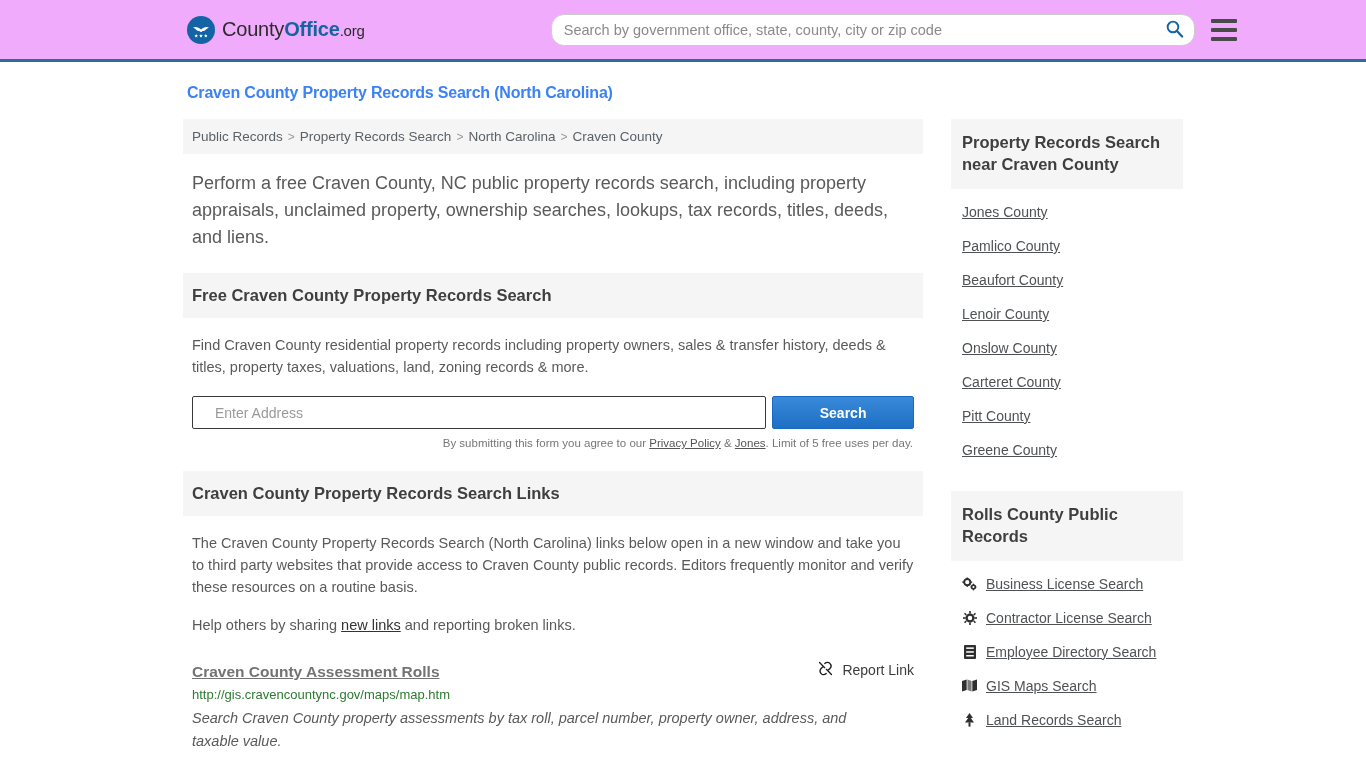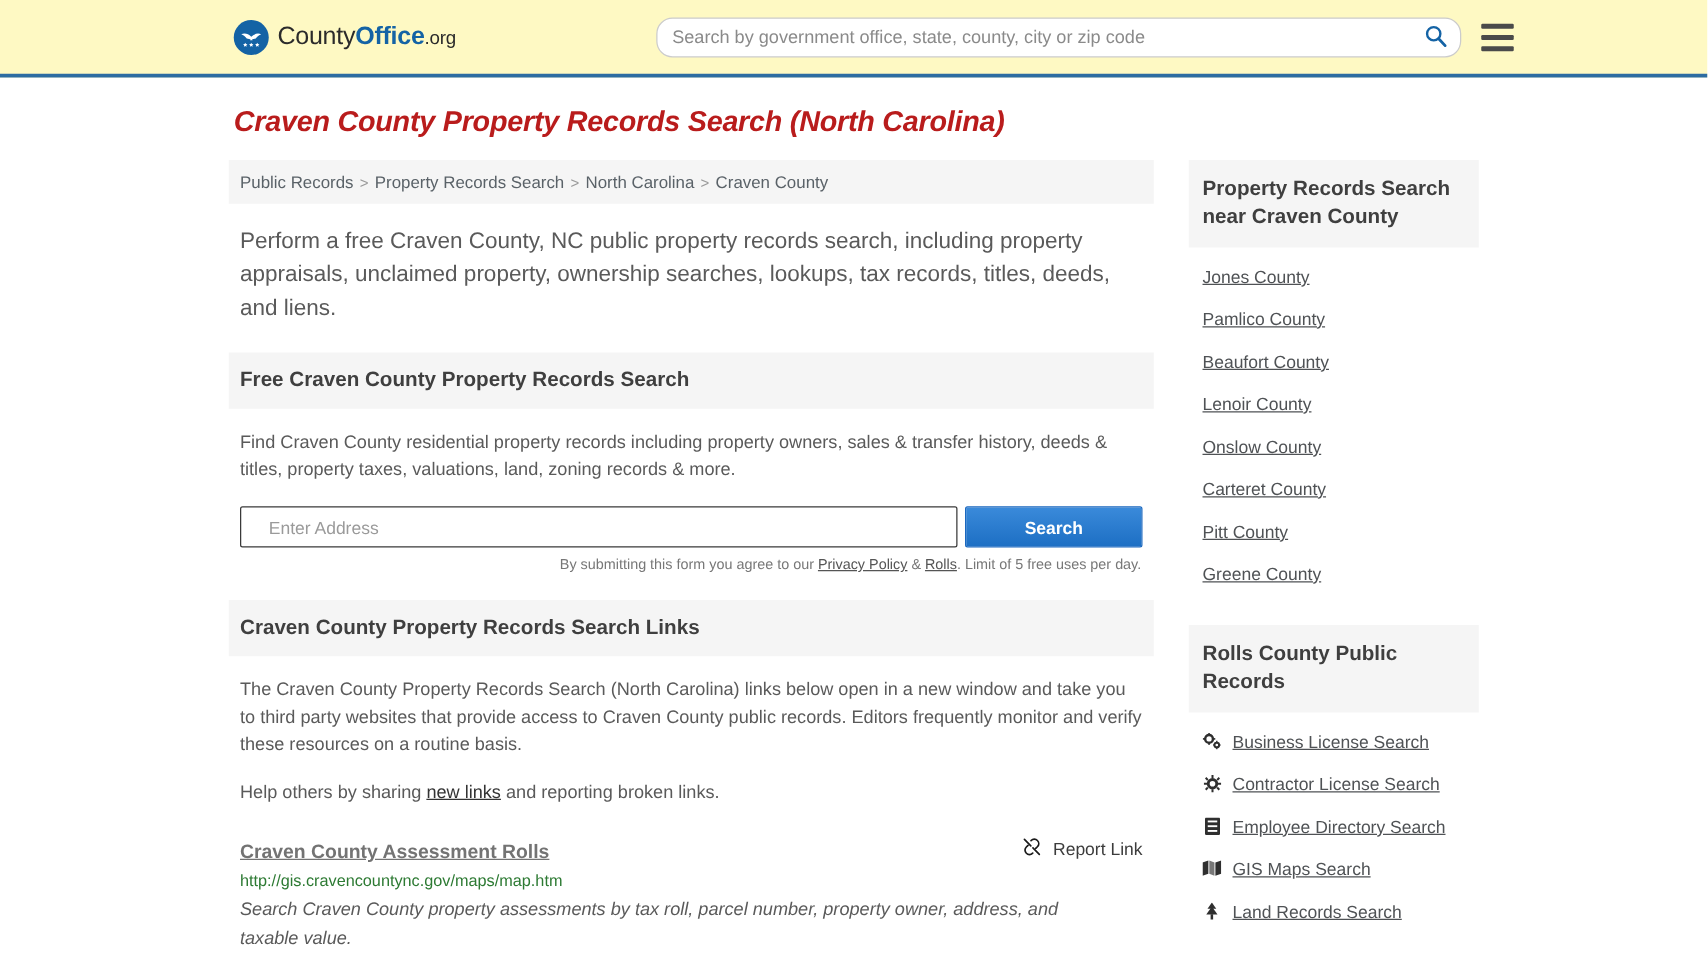--- a/index.html
+++ b/index.html
@@ -9,21 +9,21 @@
     width: 1366px; height: 768px;
     overflow: hidden;
     background: #ffffff;
     font-family: "Liberation Sans", sans-serif;
     color: #333333;
   }
 
   
   .site-header {
     height: 62px;
-    background: #fef9c3;
+    background: #f0abfc;
     border-bottom: 3px solid #2d6ca2;
     display: flex;
     align-items: center;
     position: relative;
   }
   .header-inner {
     width: 1000px;
     margin: 0 auto;
     display: flex;
     align-items: center;
@@ -64,20 +64,21 @@
   }
   .search-box {
     width: 644px;
     height: 32px;
     background: #ffffff;
     border: 1px solid #cccccc;
     border-radius: 13px;
     display: flex;
     align-items: center;
     padding: 0 8px 0 10px;
+    margin-left: 26px;
   }
   .search-box input {
     flex: 1;
     border: none;
     outline: none;
     font-size: 14.5px;
     font-family: "Liberation Sans", sans-serif;
     color: #333;
     background: transparent;
     height: 100%;
@@ -103,26 +104,25 @@
   }
 
   
   .page {
     width: 1000px;
     margin: 0 auto;
     padding-top: 22px;
     display: block;
   }
   .page-title {
-    font-size: 23px;
+    font-size: 16px;
     font-weight: bold;
-    color: #b91c1c;
+    color: #3b82f6;
     margin: 0 0 17px 4px;
     letter-spacing: -0.2px;
-    font-style: italic;
   }
   .cols {
     display: flex;
     align-items: flex-start;
     gap: 28px;
   }
   .main-col { width: 740px; flex: 0 0 740px; }
   .side-col { width: 232px; flex: 0 0 232px; }
 
   
@@ -356,21 +356,21 @@
       </div>
       <div class="section-body">
         <p>Find Craven County residential property records including property owners, sales &amp; transfer history, deeds &amp; titles, property taxes, valuations, land, zoning records &amp; more.</p>
 
         <div class="addr-form">
           <input class="addr-input" type="text" value="" placeholder="Enter Address" style="">
           <button class="btn-search">Search</button>
         </div>
 
         <div class="form-note">
-          <span>By submitting this form you agree to our </span><a href="#">Privacy Policy</a><span> &amp; </span><a href="#">Rolls</a><span>. Limit of 5 free uses per day.</span>
+          <span>By submitting this form you agree to our </span><a href="#">Privacy Policy</a><span> &amp; </span><a href="#">Jones</a><span>. Limit of 5 free uses per day.</span>
         </div>
       </div>
 
       <div class="section-bar">
         <h2>Craven County Property Records Search Links</h2>
       </div>
       <div class="section-body">
         <p>The Craven County Property Records Search (North Carolina) links below open in a new window and take you to third party websites that provide access to Craven County public records. Editors frequently monitor and verify these resources on a routine basis.</p>
         <p><span>Help others by sharing </span><a href="#" style="color:#333;text-decoration:underline;font-weight:normal">new links</a><span> and reporting broken links.</span></p>
       </div>

